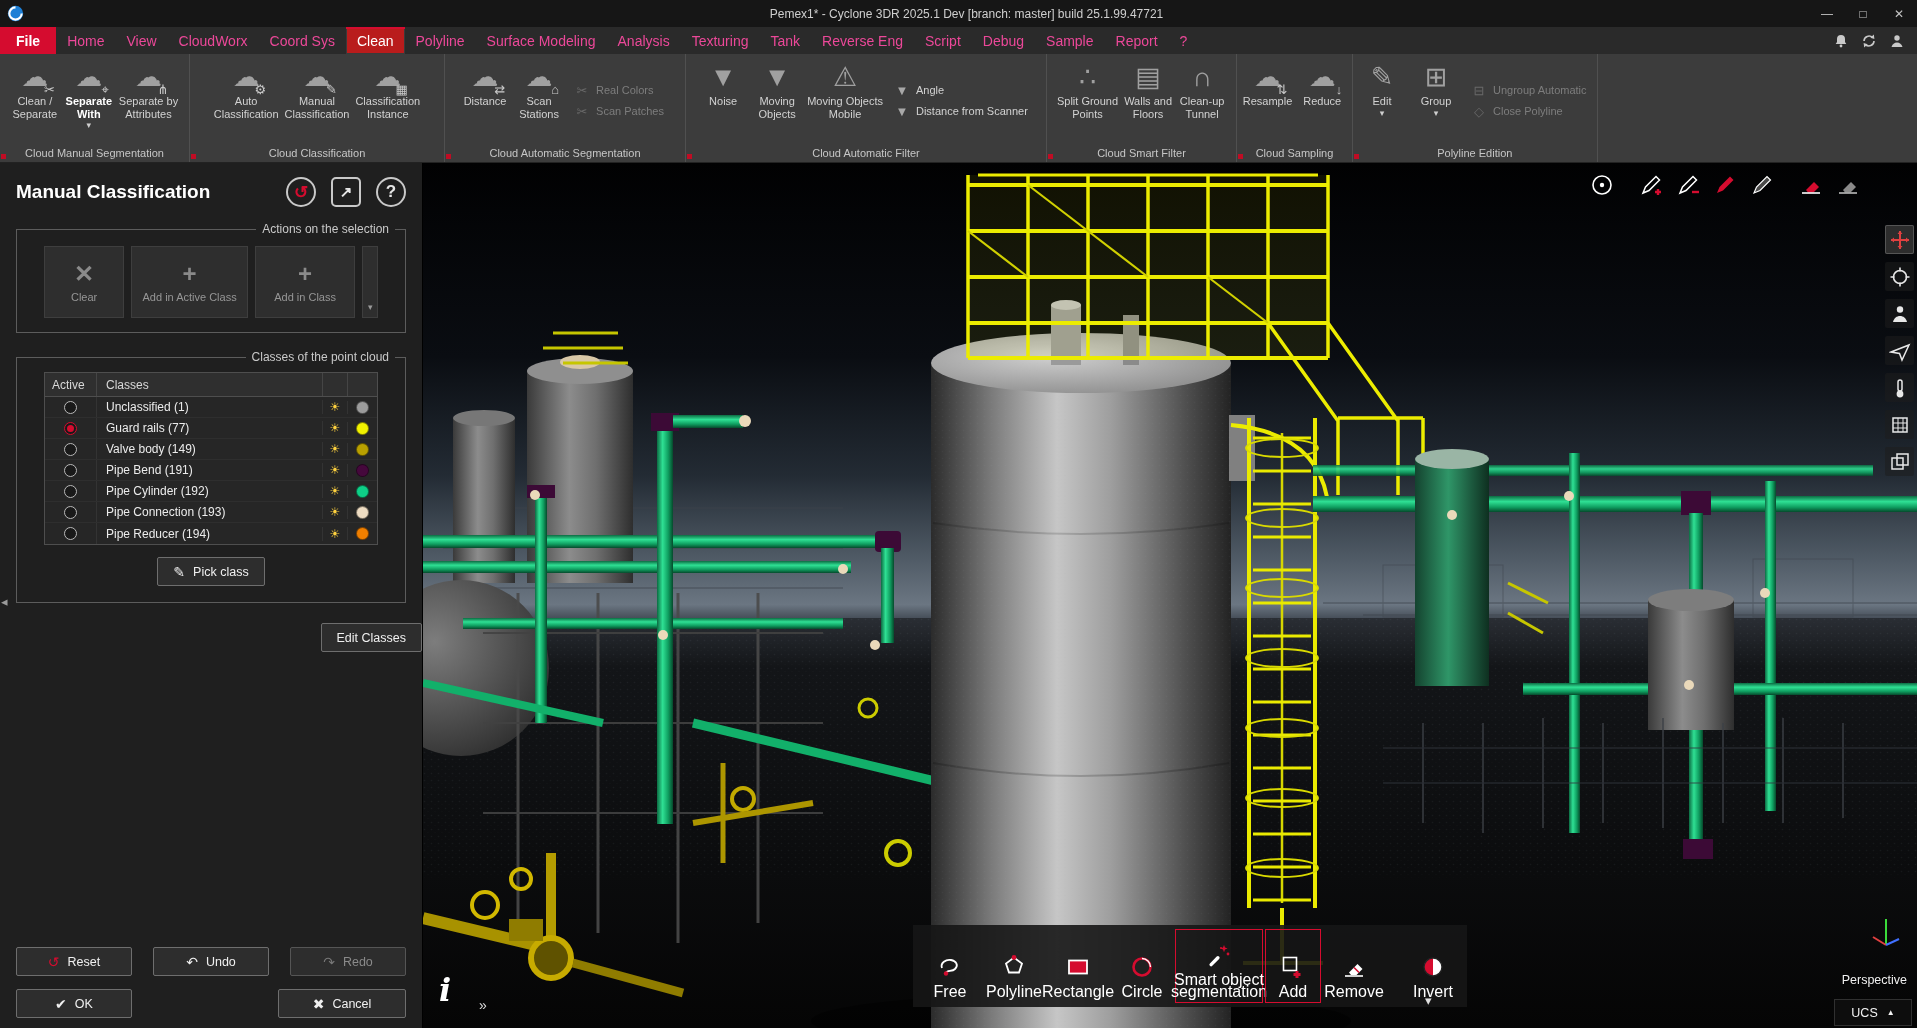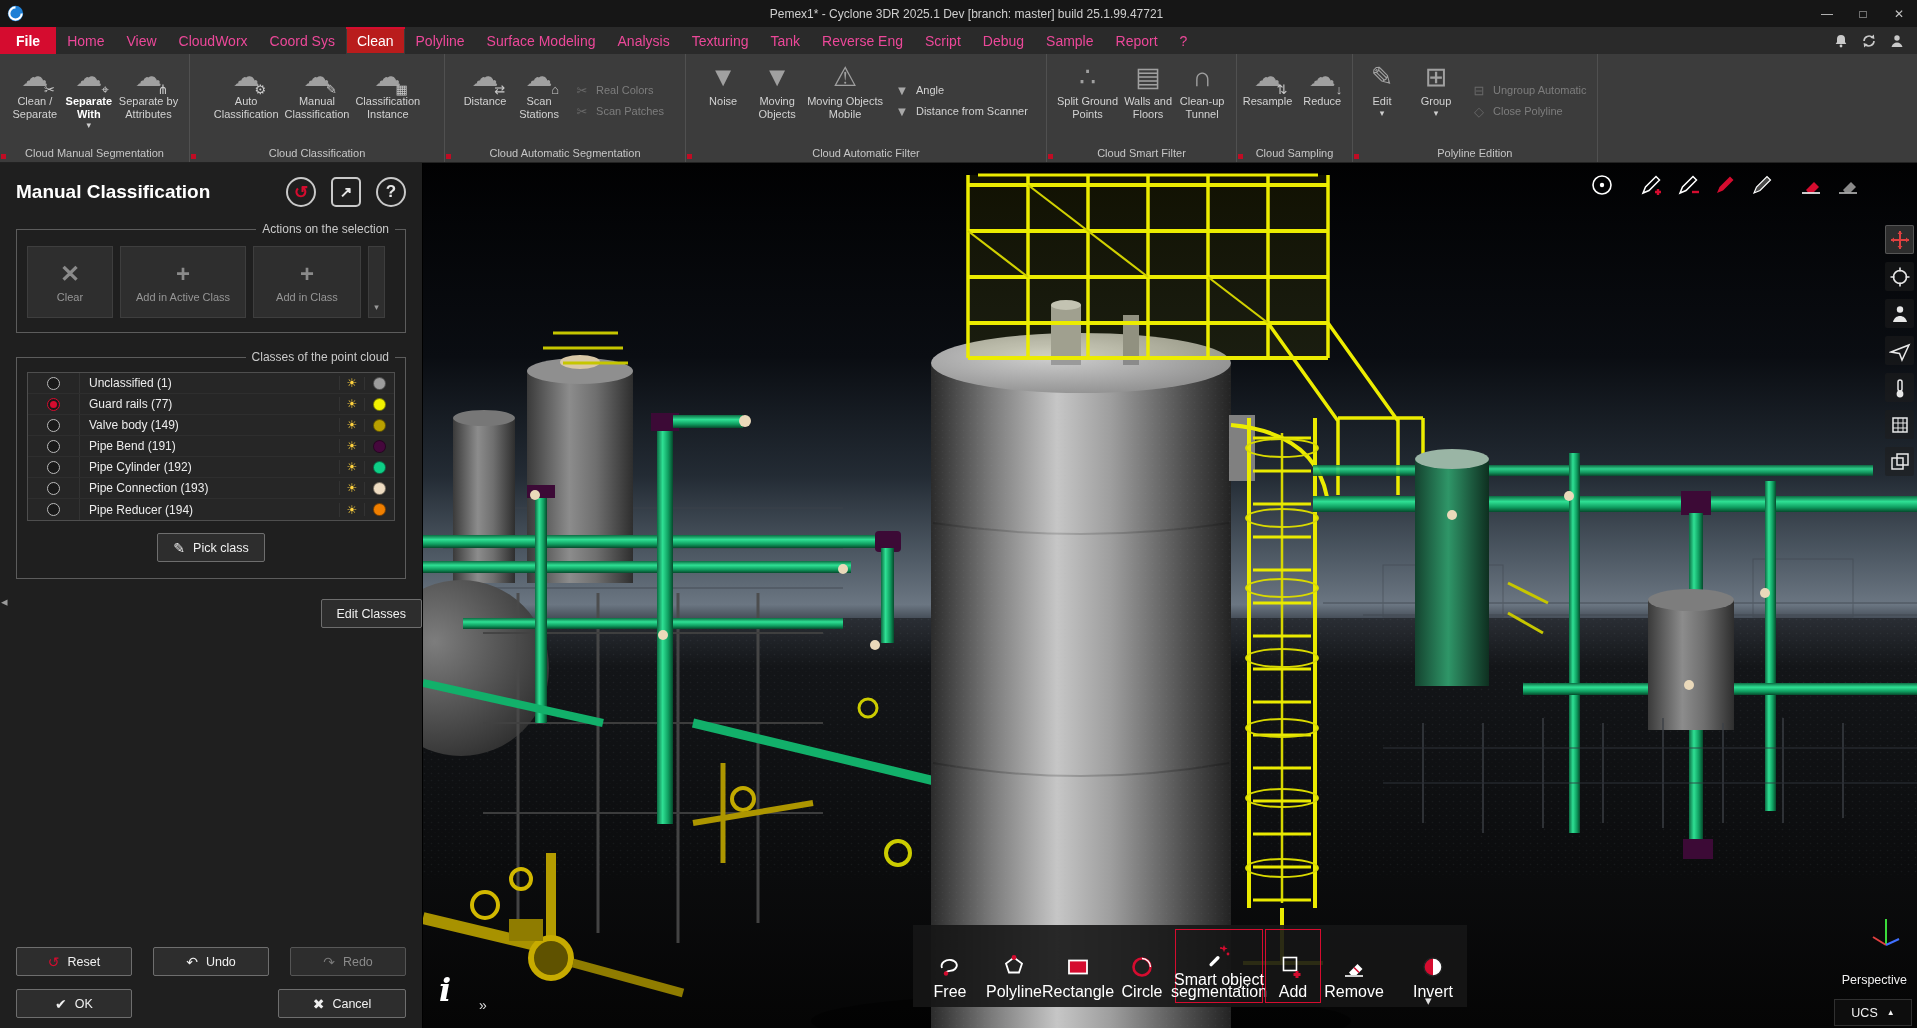--- a/index.html
+++ b/index.html
@@ -40,21 +40,21 @@
   .rfill{flex:1}
 
   
   .panel{position:absolute;left:0;top:163px;width:423px;height:865px;background:#1f1f1f;z-index:40;border-right:1px solid #000}
   .p-header{display:flex;align-items:center;padding:14px 16px 6px}
   .p-title{font-size:19px;font-weight:bold;color:#fff;flex:1}
   .p-hicons{display:flex;gap:15px;align-items:center}
   .p-hicon{width:30px;height:30px;border:2px solid #c9c9c9;border-radius:50%;display:flex;align-items:center;justify-content:center;font-size:17px;color:#e6e6e6;font-weight:bold}
   .p-hicon.history{color:#d50c2f}
   .p-hicon.open{border-radius:5px;font-size:15px}
-  .groupbox{margin:16px 16px 0;border:1px solid #5c5c5c;position:relative;padding:12px 8px 8px}
+  .groupbox{margin:16px 16px 0;border:1px solid #5c5c5c;position:relative;padding:12px 25px 8px}
   .gb-label{position:absolute;top:-8px;right:10px;background:#1f1f1f;padding:0 6px;font-size:12px;color:#c9c9c9}
   .actions-row{display:flex;gap:7px;align-items:stretch;padding:4px 2px 6px}
   .abtn{background:#2e2e2e;border:1px solid #3e3e3e;display:flex;flex-direction:column;align-items:center;justify-content:center;gap:5px;height:72px;color:#969696;font-size:11px;text-align:center;padding:4px 8px;line-height:12px}
   .abtn .aicon{font-size:24px;color:#8a8a8a;line-height:24px;font-weight:bold}
   .split-caret{width:17px;background:#2e2e2e;border:1px solid #3e3e3e;display:flex;align-items:flex-end;justify-content:center;color:#9a9a9a;font-size:9px;padding-bottom:5px;height:72px}
 
   .cls-table{border:1px solid #4e4e4e;margin:2px 2px 12px}
   .cls-head{display:flex;background:#2f2f2f;height:24px;align-items:center;font-size:12px;color:#d8d8d8;border-bottom:1px solid #4e4e4e}
   .c-active{width:52px;flex:none;display:flex;align-items:center;justify-content:center}
   .cls-head .c-active{justify-content:flex-start;padding-left:7px;border-right:1px solid #454545;height:100%;align-items:center}
@@ -401,20 +401,26 @@
         <span class="aicon">+</span>
         <span>Add in Class</span>
       </div>
       <div class="split-caret">▾</div>
     </div>
   </div>
 
   <div class="groupbox" style="margin-top:24px">
     <span class="gb-label">Classes of the point cloud</span>
     <div class="cls-table">
+      <div class="cls-head">
+        <span class="c-active">Active</span>
+        <span class="c-label">Classes</span>
+        <span class="c-sun"></span>
+        <span class="c-swatch"></span>
+      </div>
 
       <div class="cls-row">
         <span class="c-active">
             <span class="radio"></span>
           </span>
         <span class="c-label">Unclassified (1)</span>
         <span class="c-sun"><span class="sun">☀</span></span>
         <span class="c-swatch">
             <span class="swatch" style="background-color: rgb(156, 156, 156);"></span>
           </span>

